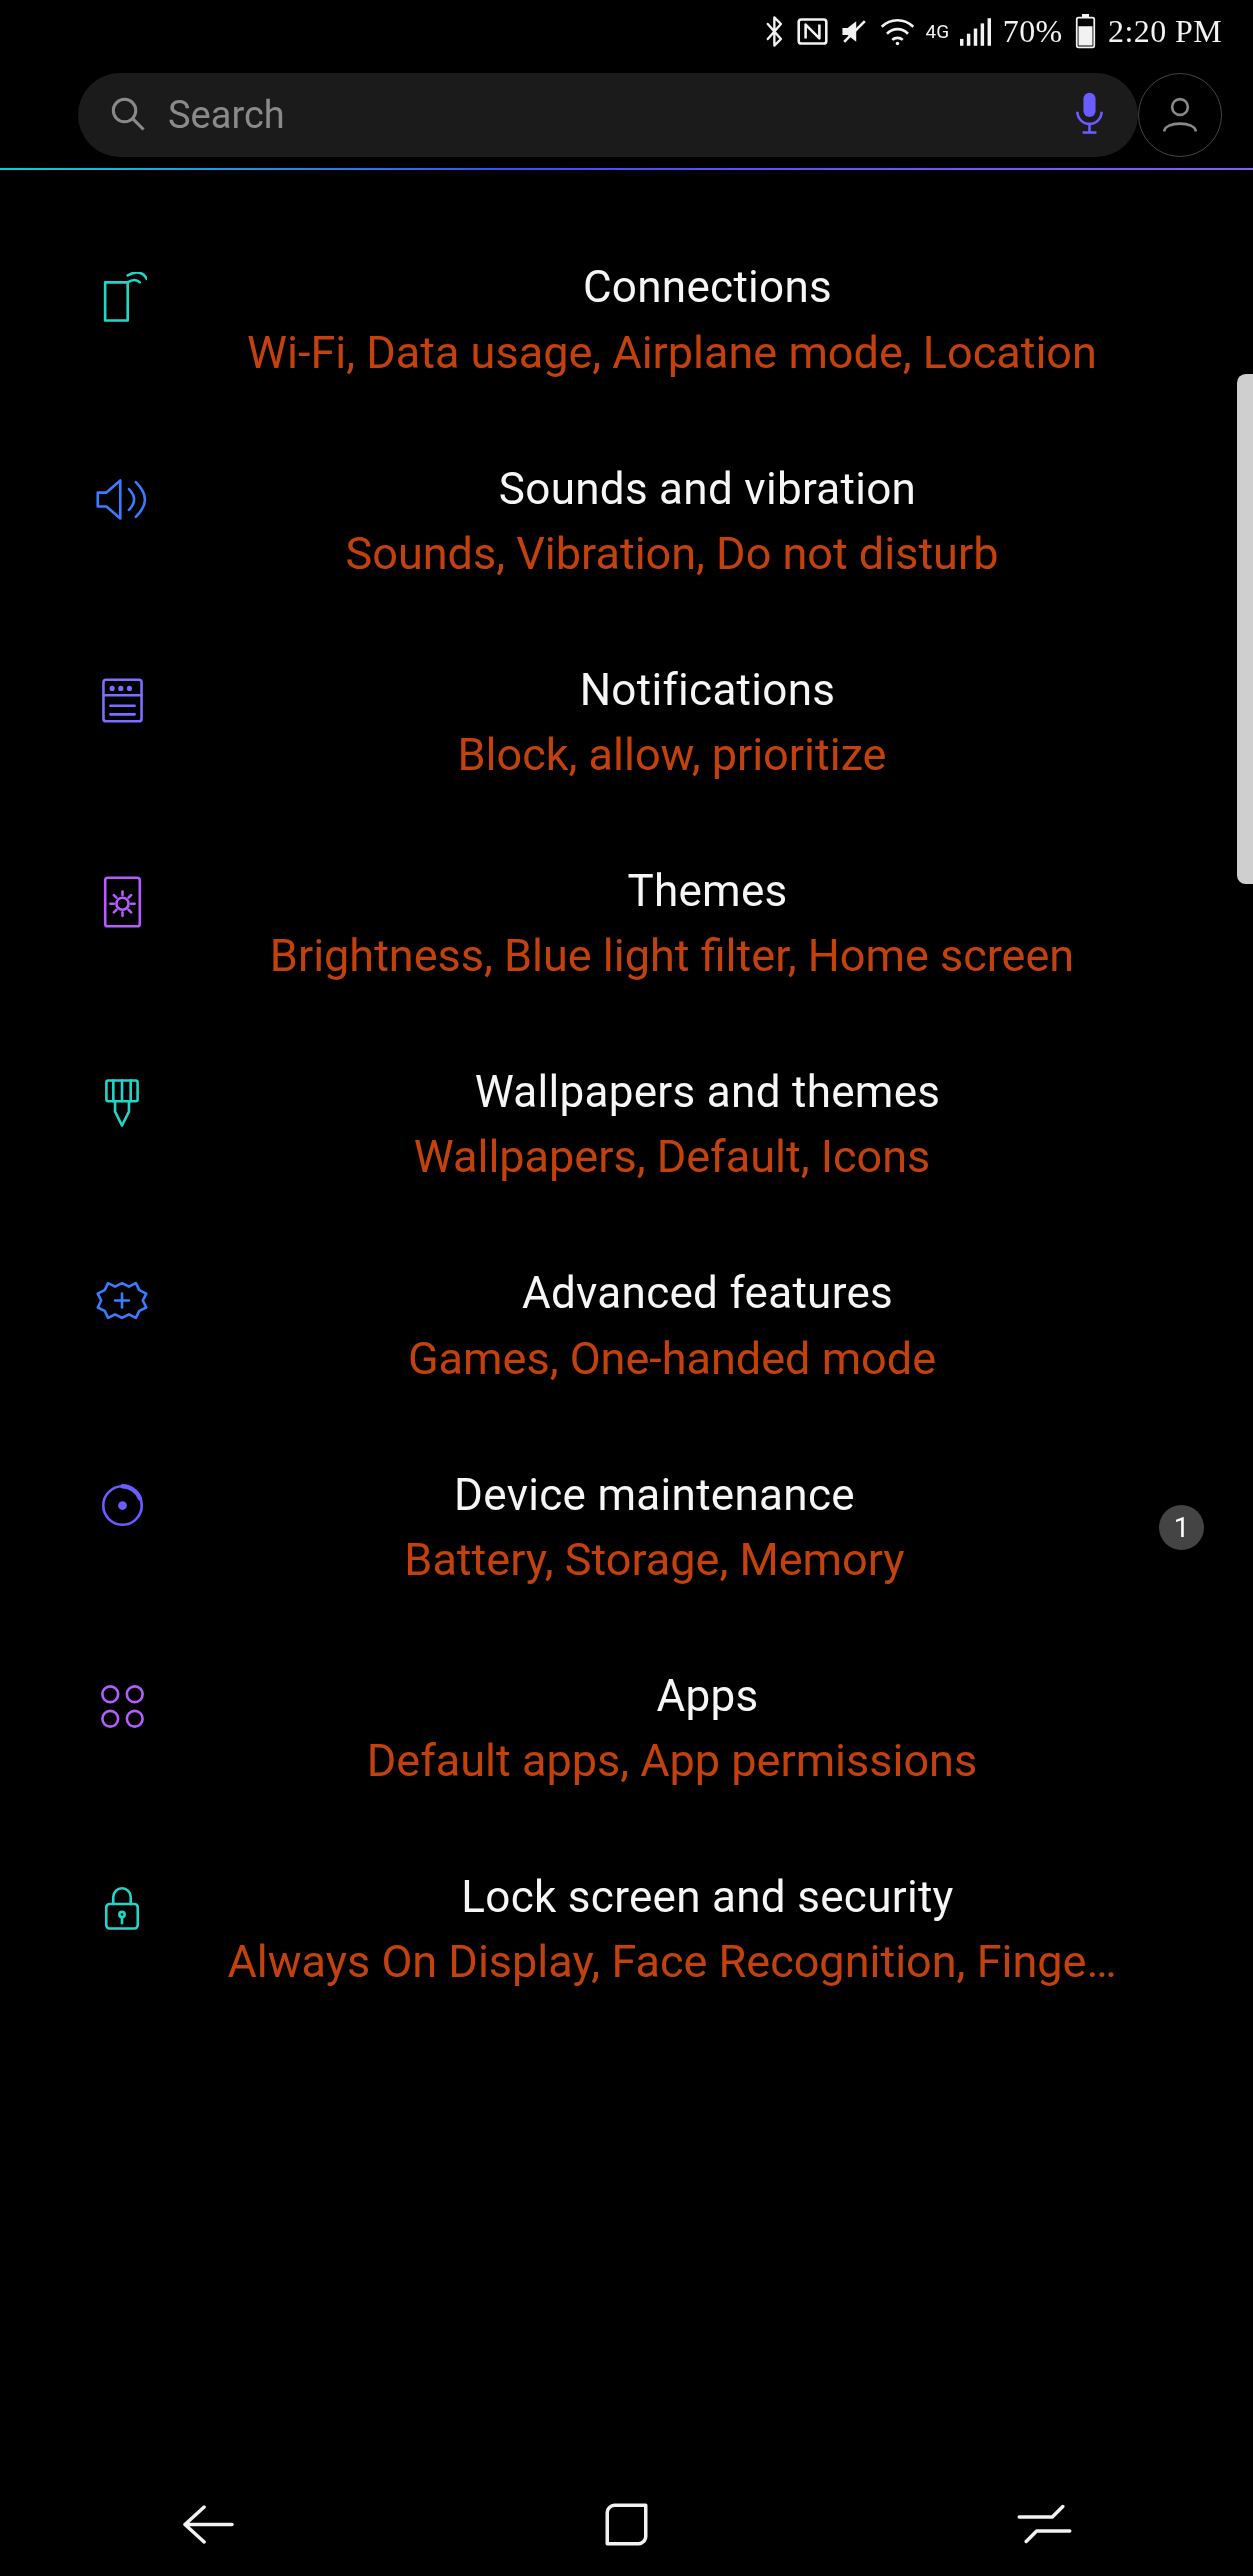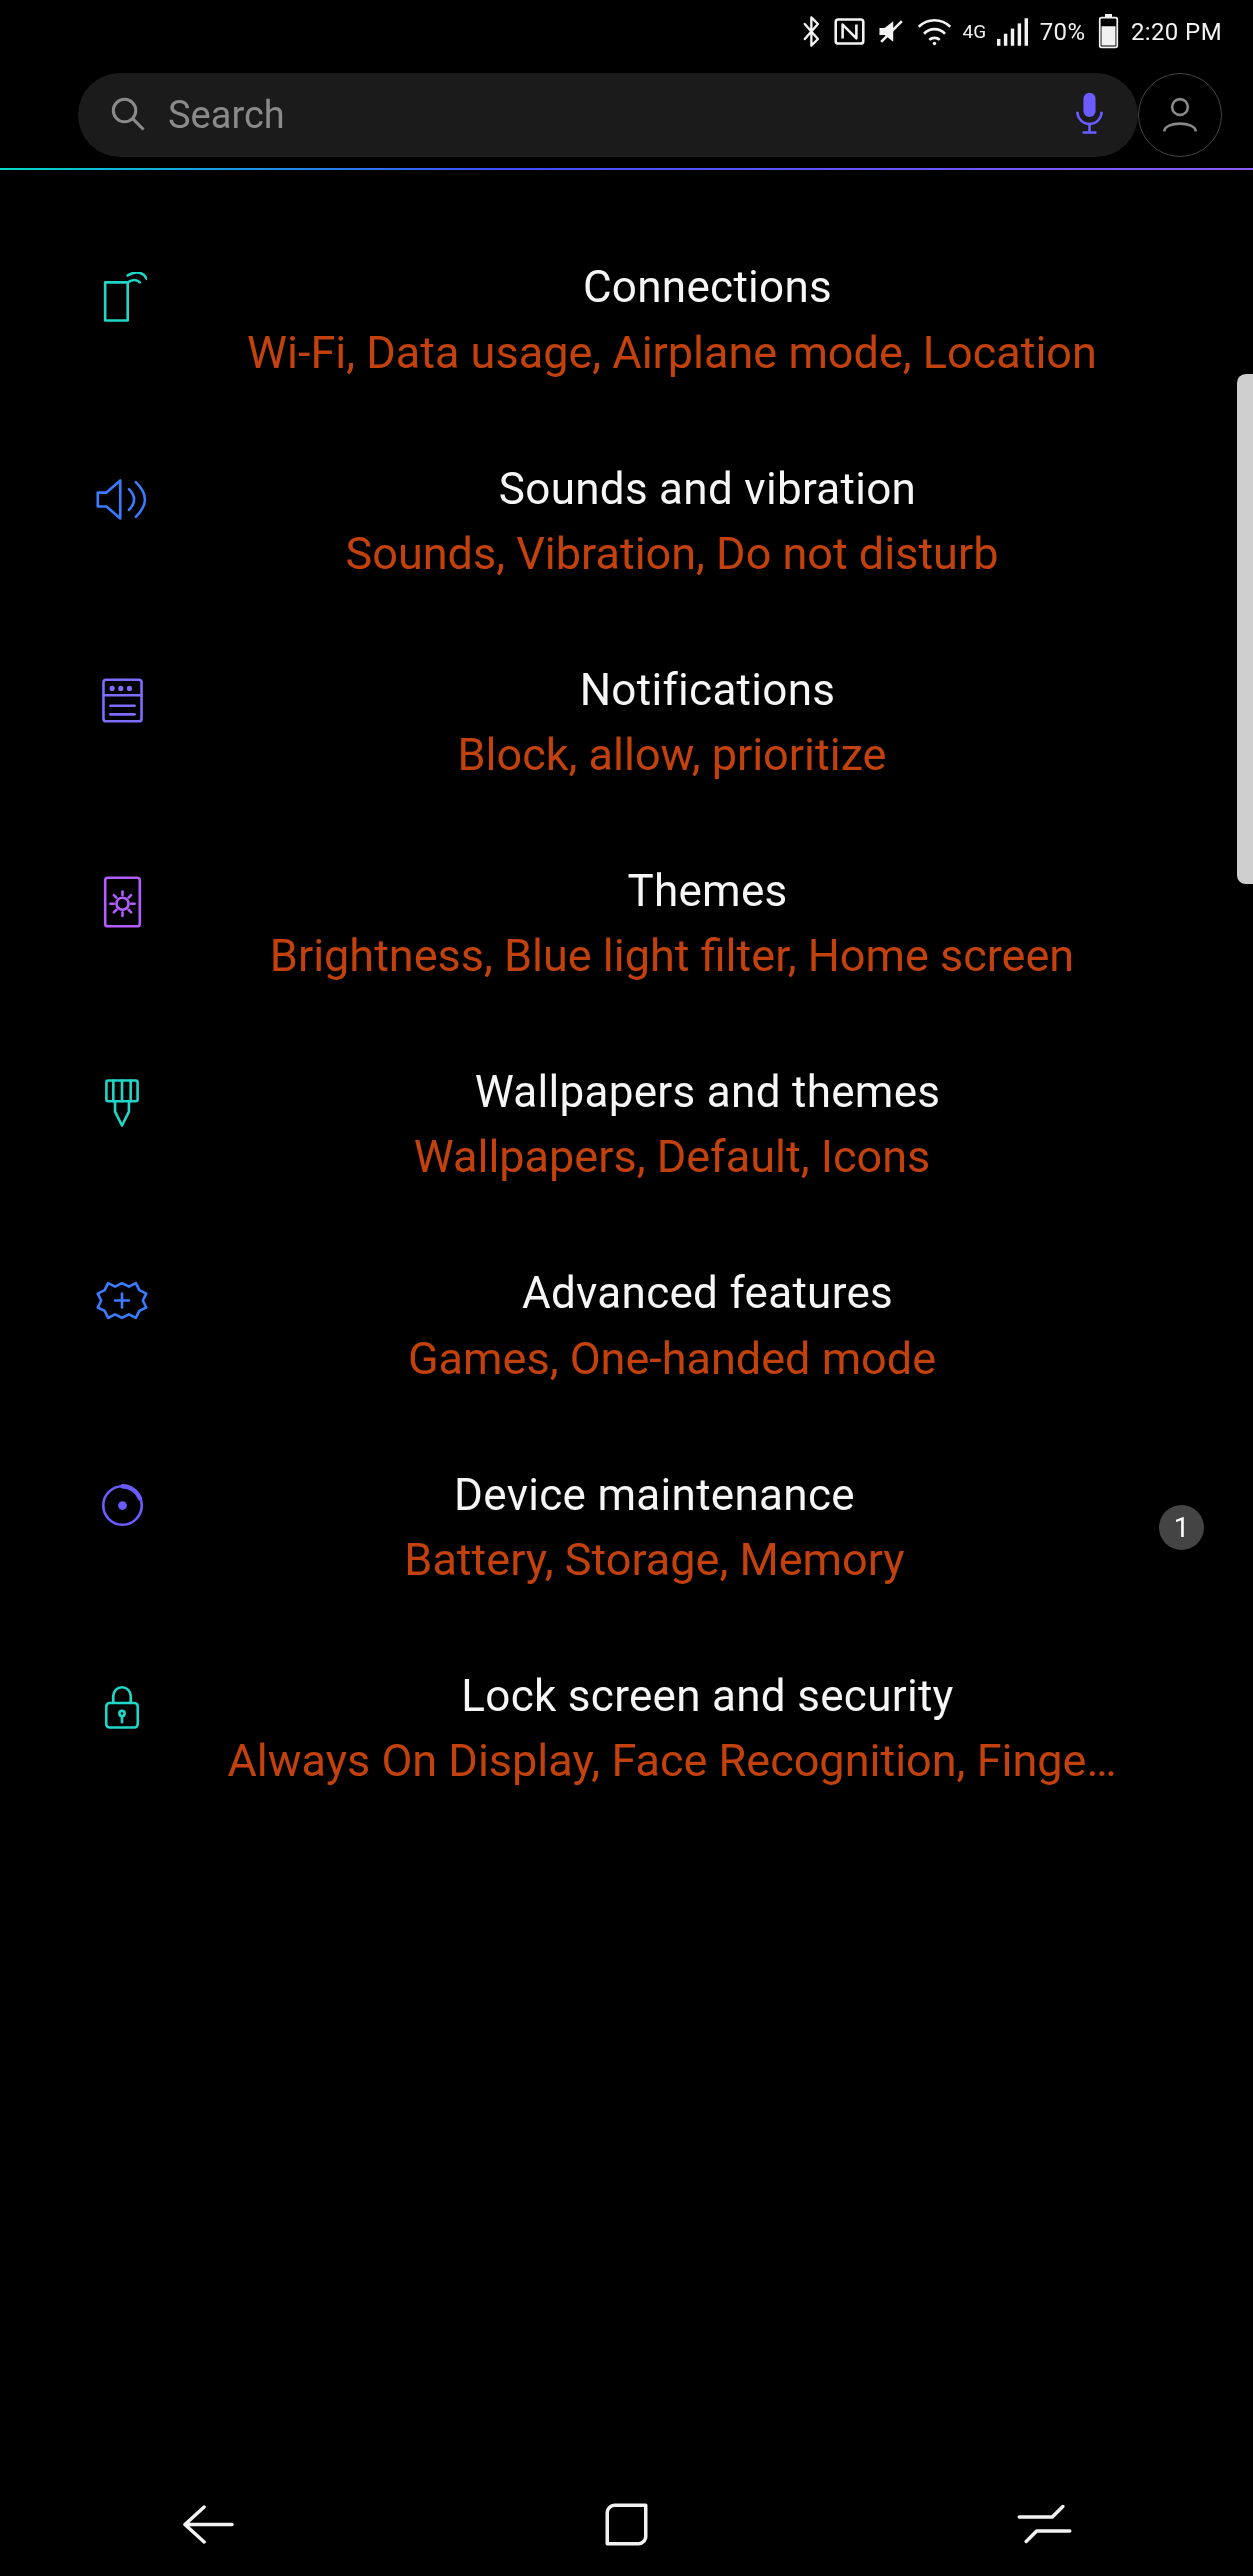--- a/index.html
+++ b/index.html
@@ -2,21 +2,21 @@
 <html style="font-size:14px"><head>
 <meta charset="utf-8">
 <style>
   * { box-sizing: border-box; margin: 0; padding: 0; }
   html, body { width: 1253px; height: 2576px; background: #000; color: #fff; font-family: -apple-system, "Segoe UI", Roboto, sans-serif; overflow: hidden; }
   
   
   .status-bar { height: 63px; display: flex; justify-content: flex-end; align-items: center; padding: 0 31px 0 0; font-size: 31px; color: #f2f2f2; gap: 12.2px; }
   .status-bar .icons { display: flex; gap: 10.4px; align-items: center; }
   .status-bar svg { display: block; }
-  .status-text { font-size: 24px; letter-spacing: 0.4px; }
+  .status-text { font-size: 32px; letter-spacing: 0.4px; font-family: Liberation Serif, serif; }
   
   
   .search-row { display: flex; align-items: center; padding: 10.4px 31px 10.4px 78px; }
   .search-pill { flex: 1; height: 84px; border-radius: 42px; background: #1b1b1b; display: flex; align-items: center; padding: 0 31px; gap: 21px; }
   .search-pill .placeholder { color: #8a8a8a; font-size: 38px; flex: 1; }
   .avatar-btn { width: 84px; height: 84px; border-radius: 50%; border: 1.7px solid #444; display: flex; align-items: center; justify-content: center; background: #000; }
   
   
   .grad-line { height: 2.6px; background: linear-gradient(90deg, #00d9c6 0%, #3d4dff 40%, #8b5cf6 100%); }
   
@@ -221,20 +221,34 @@
           </svg>
         </div>
         <div class="txt">
           <div class="title">Device maintenance</div>
           <div class="sub">Battery, Storage, Memory</div>
         </div>
         <div class="badge">1</div>
       </div>
       <div class="item">
         <div class="icon">
+          <svg width="49" height="49" viewBox="0 0 56 56" stroke="#b35cff" fill="none" stroke-width="3" stroke-linecap="round" stroke-linejoin="round">
+            <circle cx="14" cy="14" r="9"></circle>
+            <circle cx="42" cy="14" r="9"></circle>
+            <circle cx="14" cy="42" r="9"></circle>
+            <circle cx="42" cy="42" r="9"></circle>
+          </svg>
+        </div>
+        <div class="txt">
+          <div class="title">Apps</div>
+          <div class="sub">Default apps, App permissions</div>
+        </div>
+      </div>
+      <div class="item">
+        <div class="icon">
           <svg width="42" height="49" viewBox="0 0 48 56" stroke="#20d6c7" fill="none" stroke-width="3" stroke-linecap="round" stroke-linejoin="round">
             <rect x="6" y="24" width="36" height="28" rx="4"></rect>
             <path d="M14 24 V16 a10 10 0 0 1 20 0 V24"></path>
             <circle cx="24" cy="36" r="3"></circle>
             <line x1="24" y1="39" x2="24" y2="46"></line>
           </svg>
         </div>
         <div class="txt">
           <div class="title">Lock screen and security</div>
           <div class="sub">Always On Display, Face Recognition, Finge…</div>

